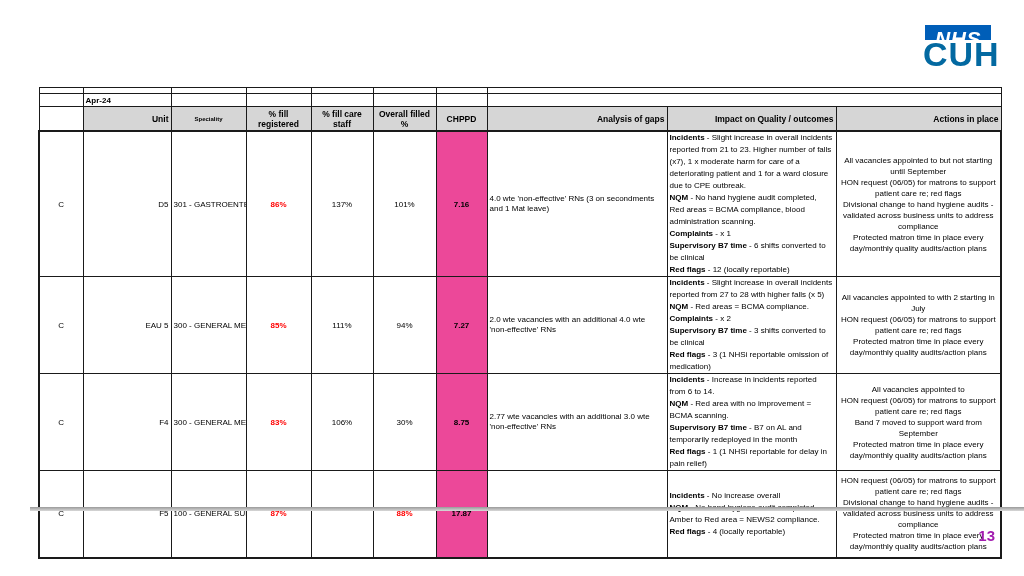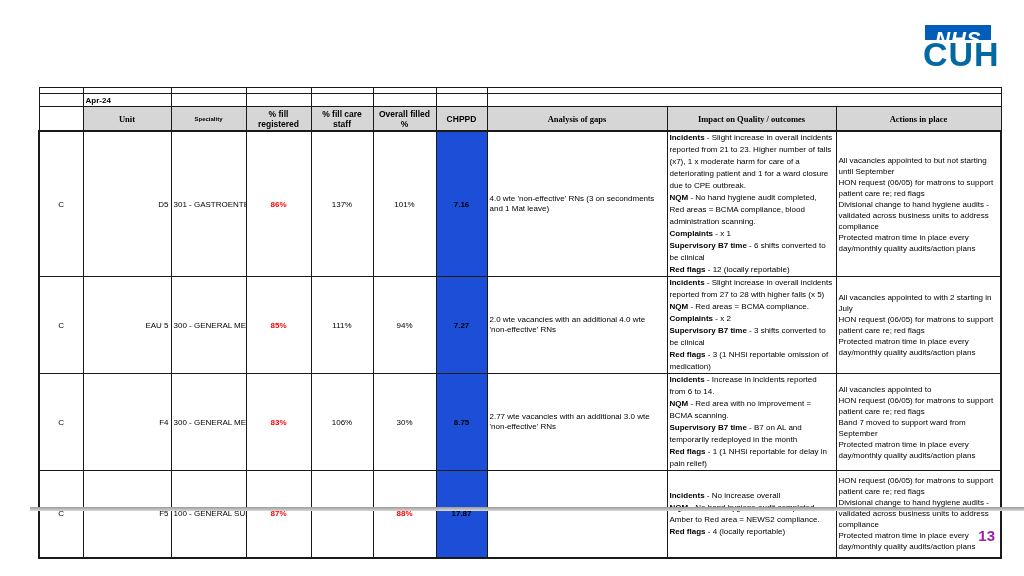--- a/index.html
+++ b/index.html
@@ -20,38 +20,38 @@
   table.main{position:absolute;left:38px;top:87px;width:962px;border-collapse:collapse;
              table-layout:fixed;}
   table.main td{border:1px solid #1a1a1a;padding:0 2px;overflow:hidden;font-size:8px;
                 vertical-align:middle;}
   td.nb{border:none;}
   tr.blank td{height:5px;padding:0;}
   tr.apr td{height:12px;}
   .apr-label{font-weight:bold;font-size:10.5px;padding-left:2px;}
   tr.head td{height:23px;background:#d6d6d6;font-weight:bold;font-size:8.5px;text-align:center;}
   tr.head td.c-blank{background:#fff;}
-  tr.head td.h-left{text-align:center;font-family:Liberation Serif, serif;}
+  tr.head td.h-left{text-align:right;}
   tr.head td.h-spec{font-size:6px;}
 
   tr.data td:first-child{border-left:2px solid #1a1a1a;}
   tr.data td:last-child{border-right:2px solid #1a1a1a;}
   tr.data.first td{border-top:2px solid #1a1a1a;}
   tr.data.last td{border-bottom:2px solid #1a1a1a;}
 
   .c-flag{vertical-align:bottom;text-align:center;font-size:8.5px;padding-bottom:1px;}
   .c-unit{text-align:right;font-size:8.5px;}
   .c-spec{font-size:6px;white-space:nowrap;padding:0 1px;}
   .c-pct{text-align:center;font-size:7.5px;margin-left:9px;}
   .red{color:#ff0000;font-weight:bold;}
-  .green{background:#1d4ed8;}
+  .green{background:#ec4899;}
   .c-chppd{text-align:center;font-weight:bold;font-size:11px;}
   .c-analysis{font-size:7.4px;line-height:10px;vertical-align:middle;padding:1px 2px;}
   .c-impact{font-size:7.3px;line-height:12px;vertical-align:top;padding:1px 2px;}
-  .c-actions{font-size:8px;line-height:11px;vertical-align:top;padding:1px 2px;white-space:pre-line;}
+  .c-actions{font-size:8px;line-height:11px;vertical-align:top;padding:1px 2px;white-space:pre-line;text-align:center;}
 
   
   .shadow{position:absolute;left:30px;right:0;top:507px;height:4px;
           background:linear-gradient(#9a9a9a,#d8d8d8);}
 </style>
 </head>
 <body>
 
 <div class="slide">
 

